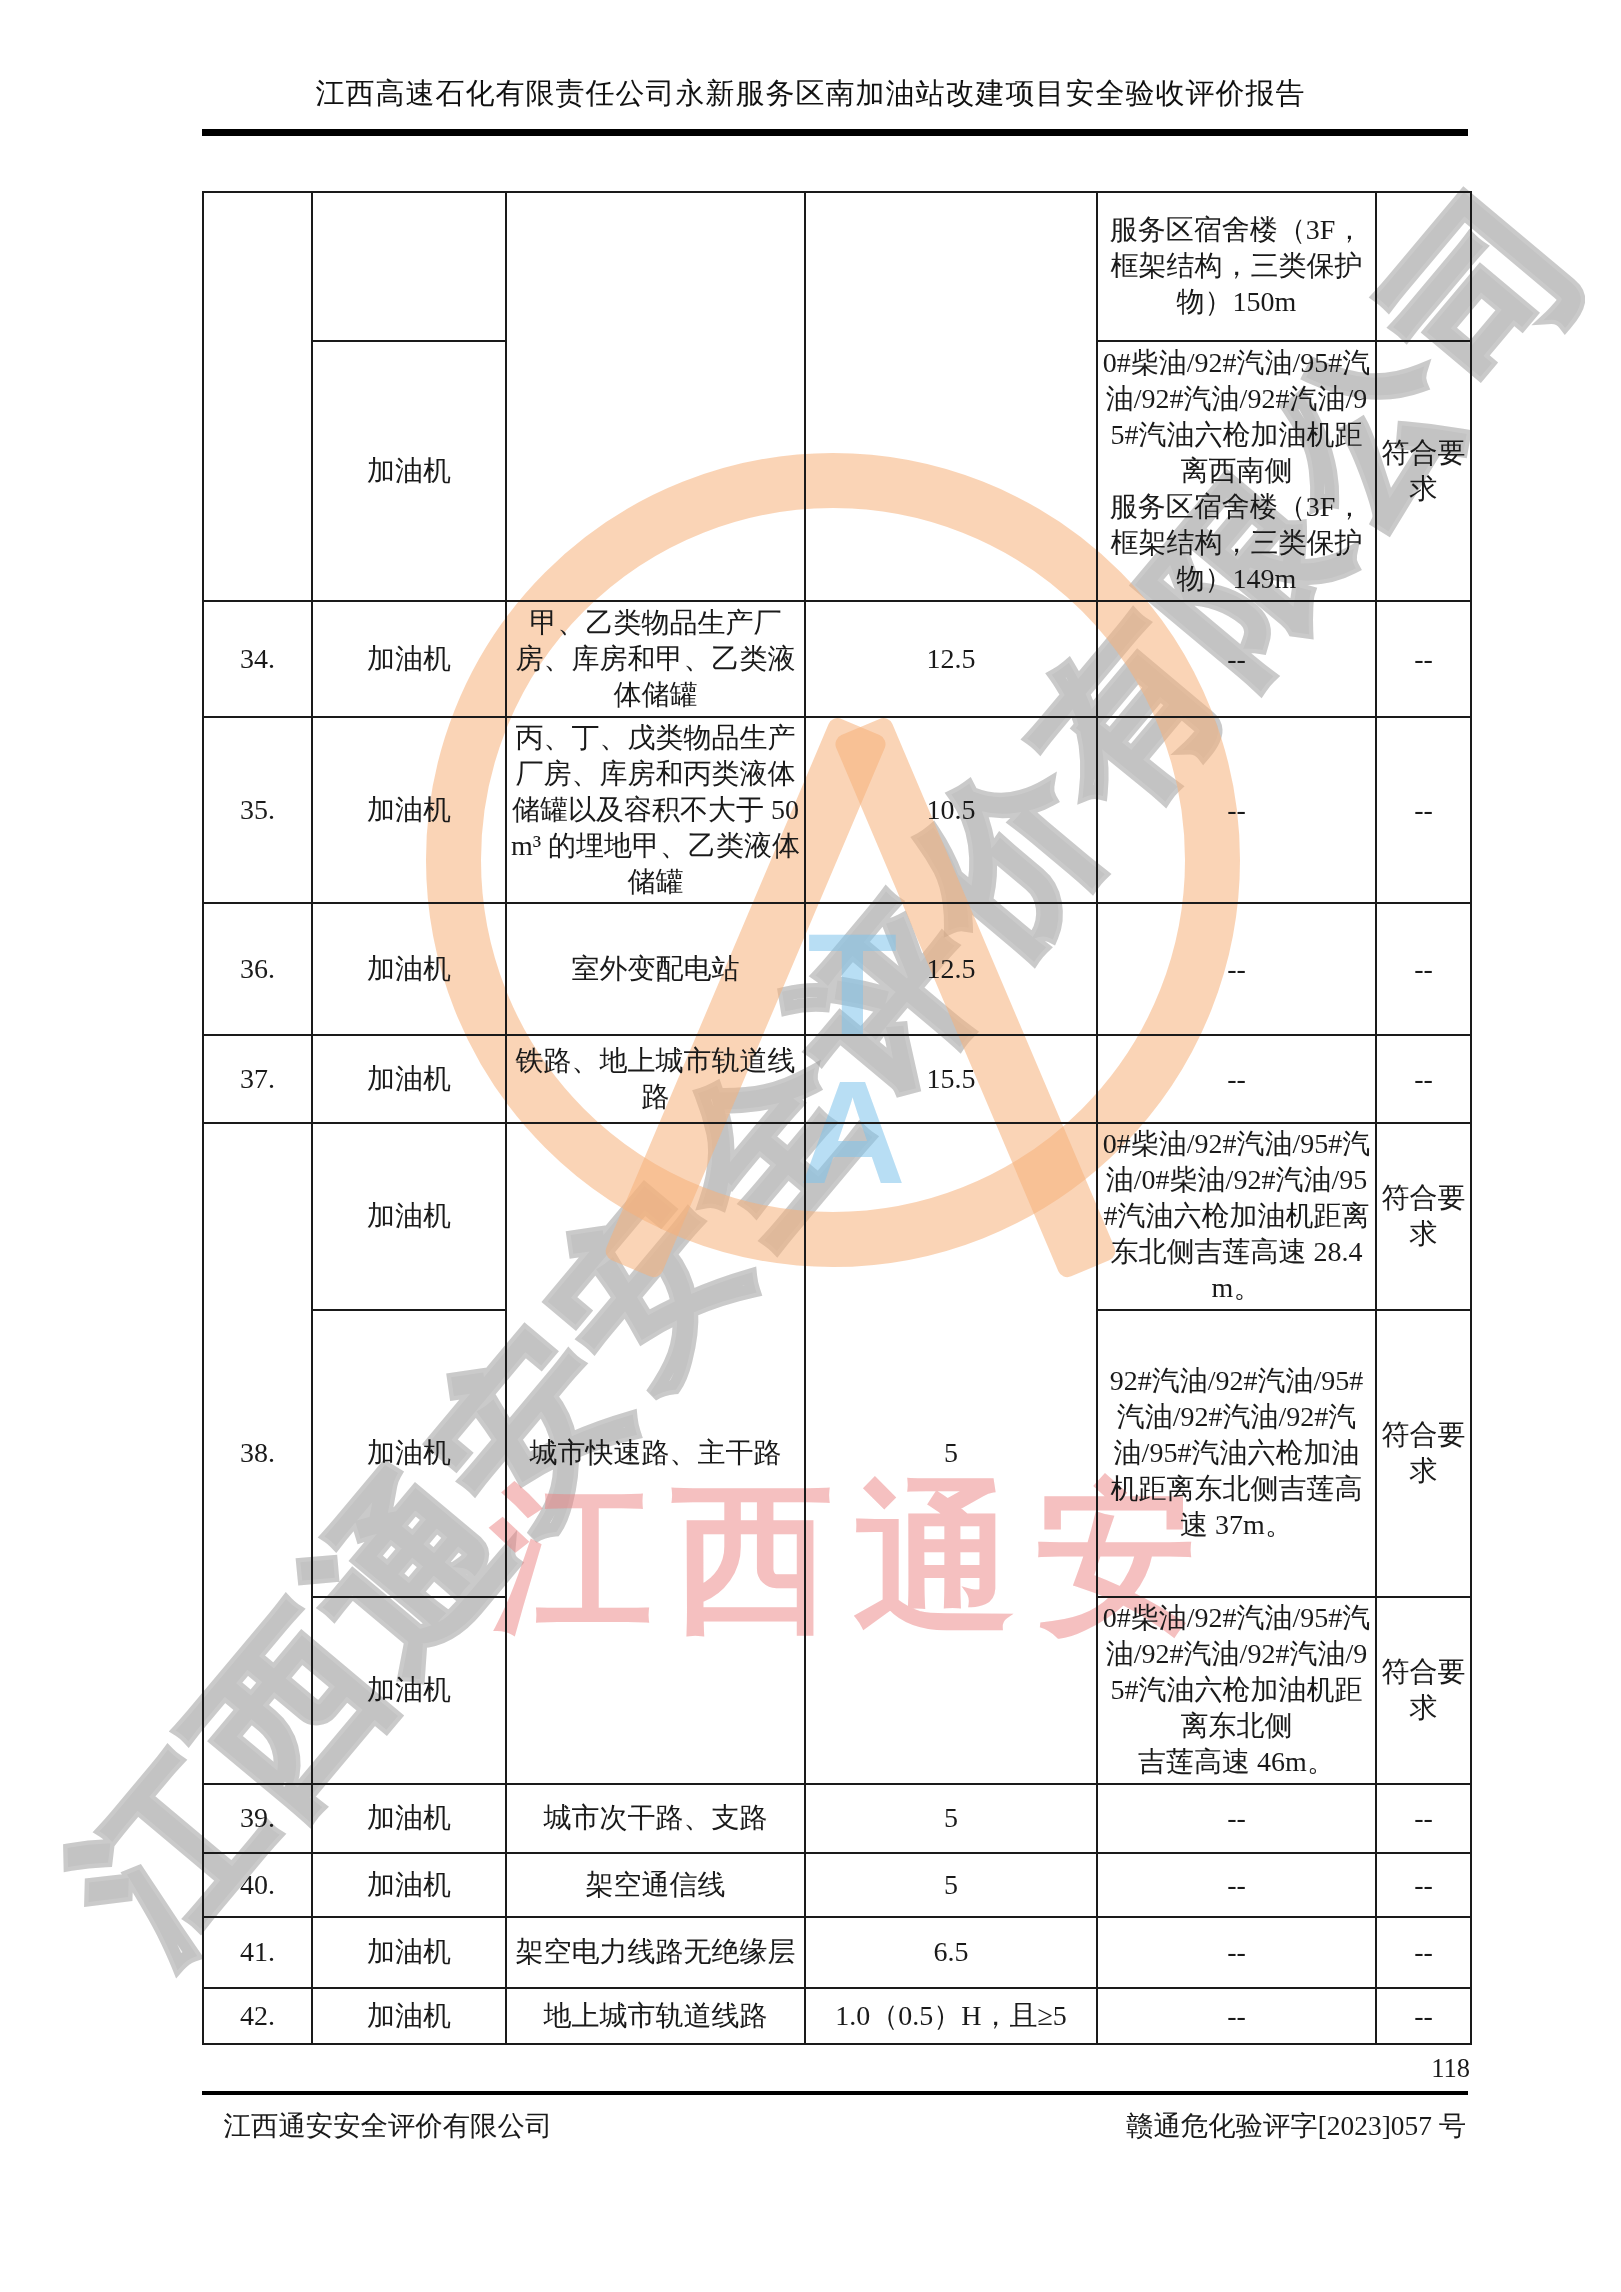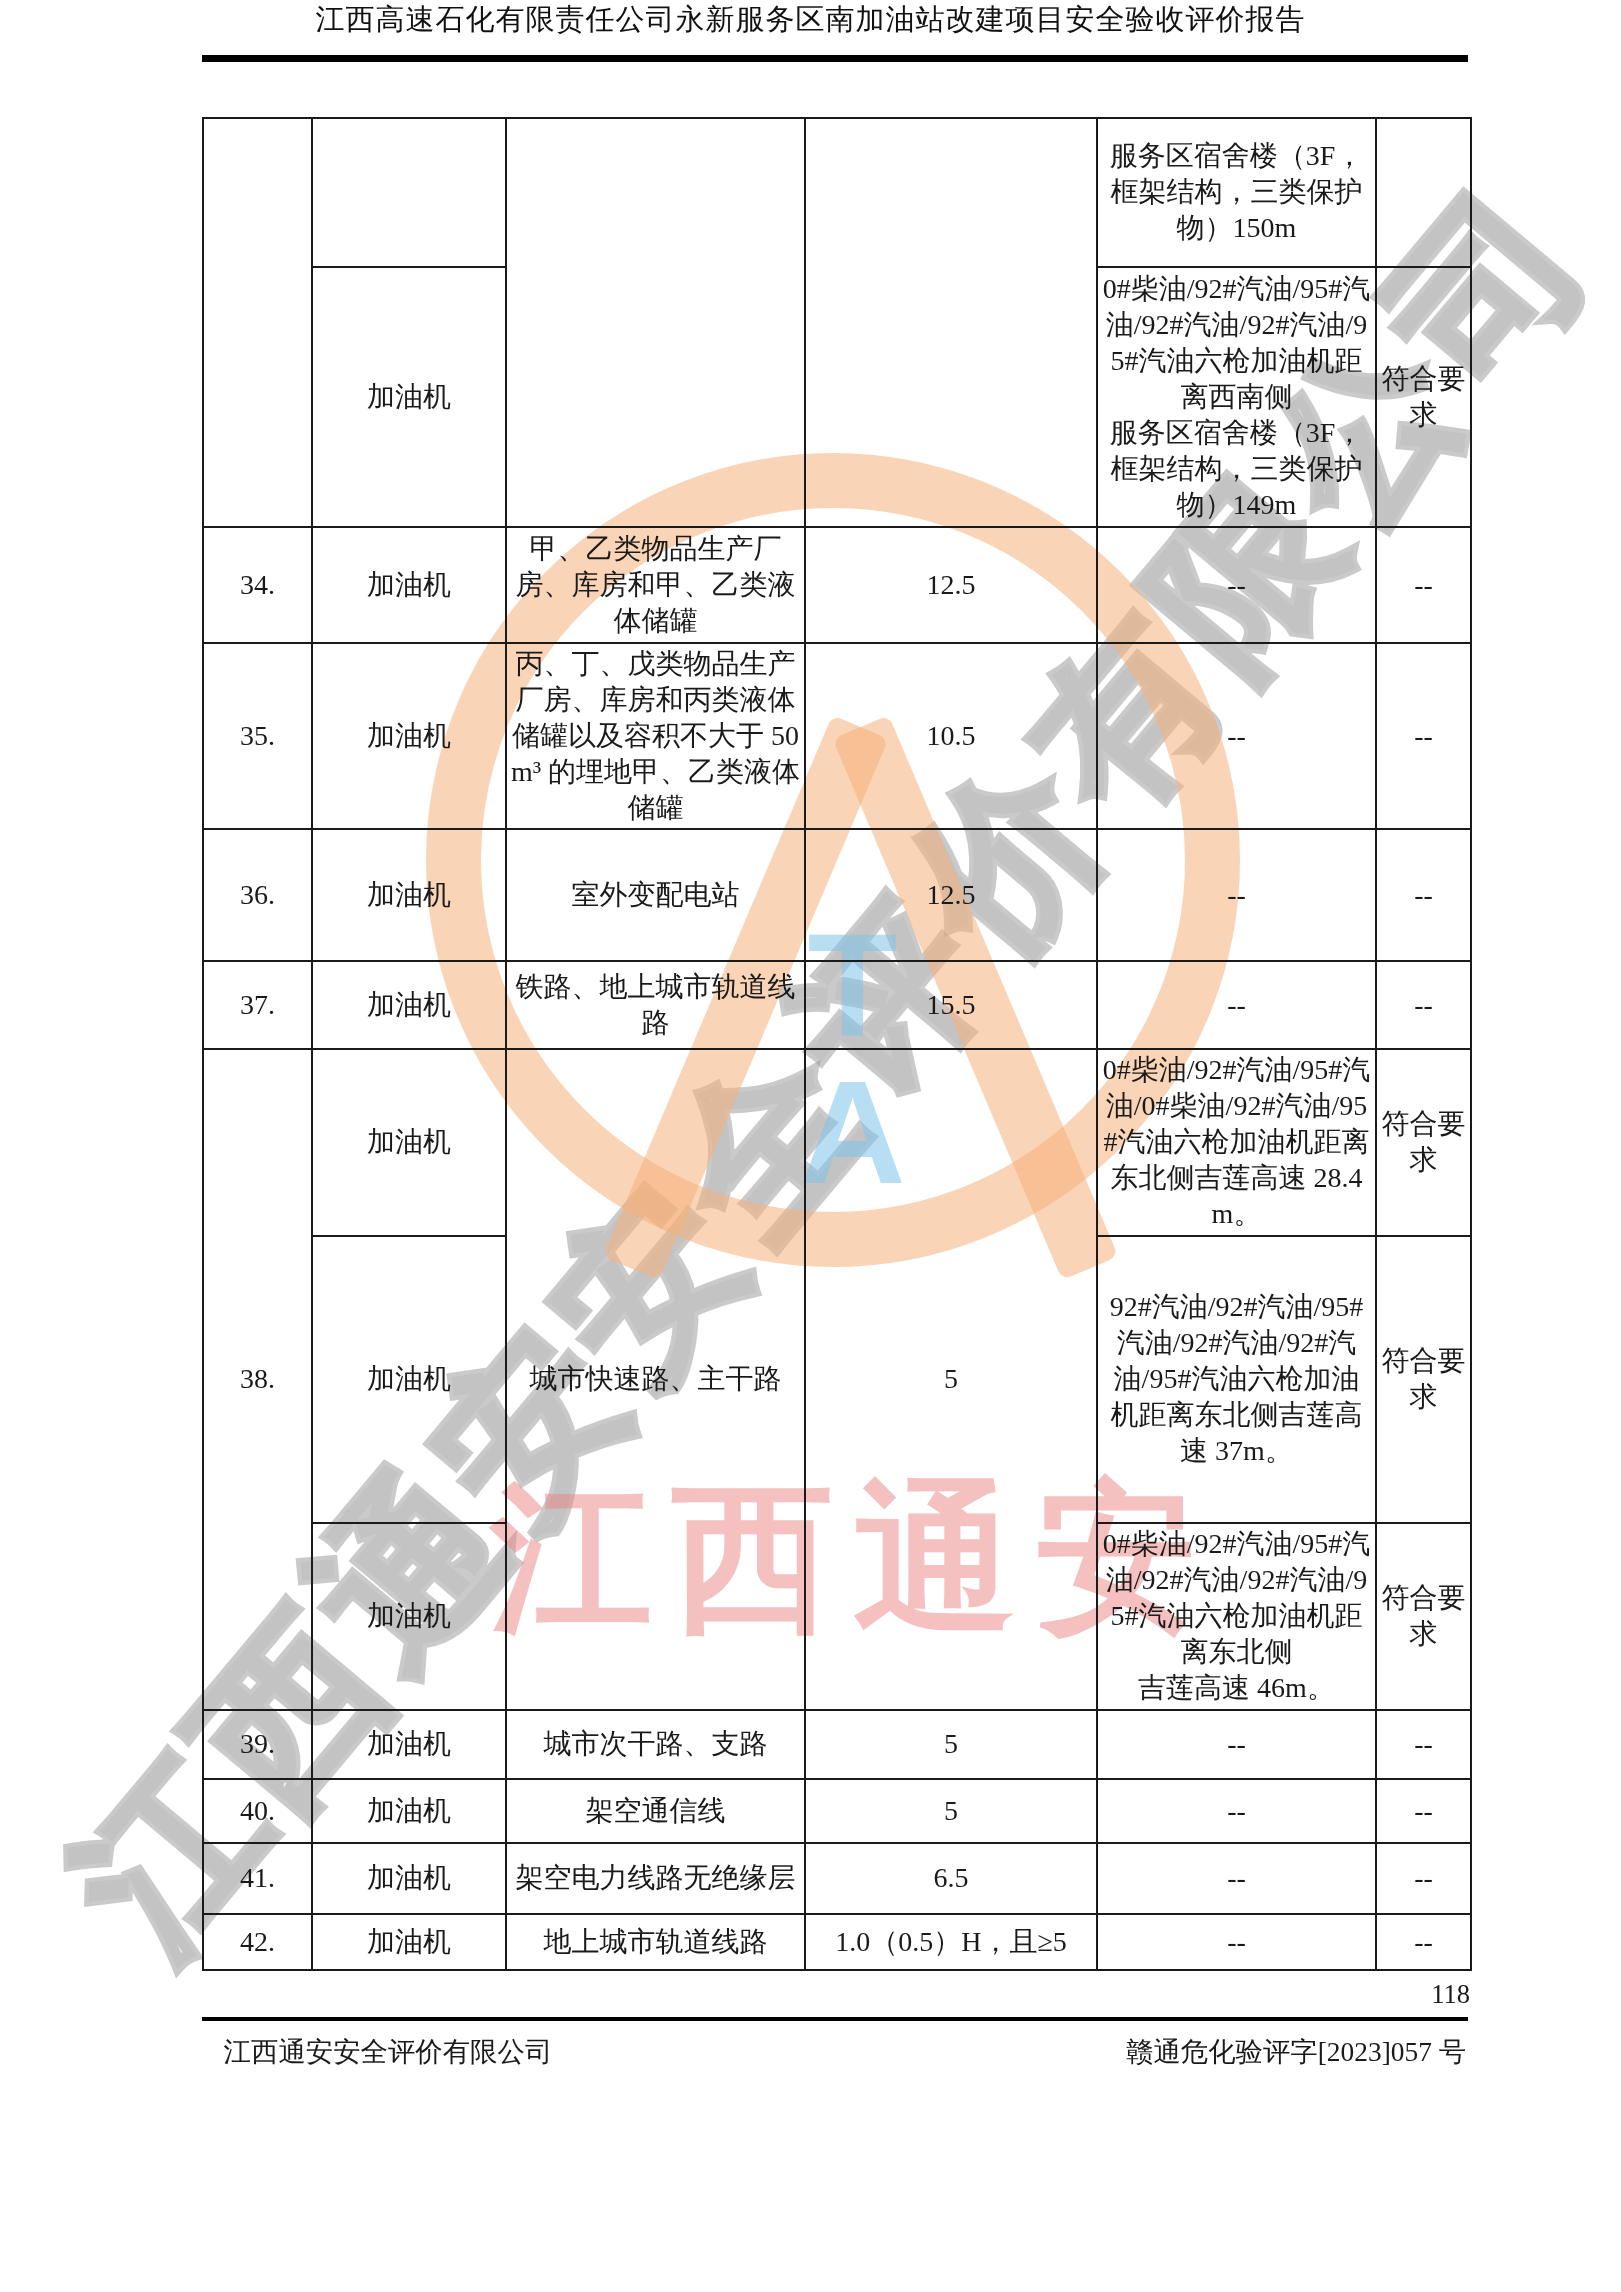--- a/index.html
+++ b/index.html
@@ -36,21 +36,21 @@
   }
   .wm-pink{
     position:absolute;left:490px;top:1451px;
     font-family:"Liberation Sans","DejaVu Sans",sans-serif;font-weight:bold;
     font-size:162px;letter-spacing:19.6px;white-space:nowrap;
     color:rgba(236,129,129,.50);
   }
   
   .content{position:relative;z-index:1;}
   .hdr{
-    text-align:center;font-size:29px;letter-spacing:1px;color:#111;
+    padding-top:74px;text-align:center;font-size:29px;letter-spacing:1px;color:#111;
   }
   .hdr-rule{width:1266px;height:6.9px;background:#000;margin:14.7px 0 0 202px;}
   table.clr{
     border-collapse:collapse;table-layout:fixed;width:1268px;margin:55px 0 0 202px;
     background:transparent;
   }
   table.clr td{
     border:2px solid #1a1a1a;text-align:center;vertical-align:middle;
     font-size:28px;line-height:36px;padding:2px 2.9px;background:transparent;
     word-break:break-all;

